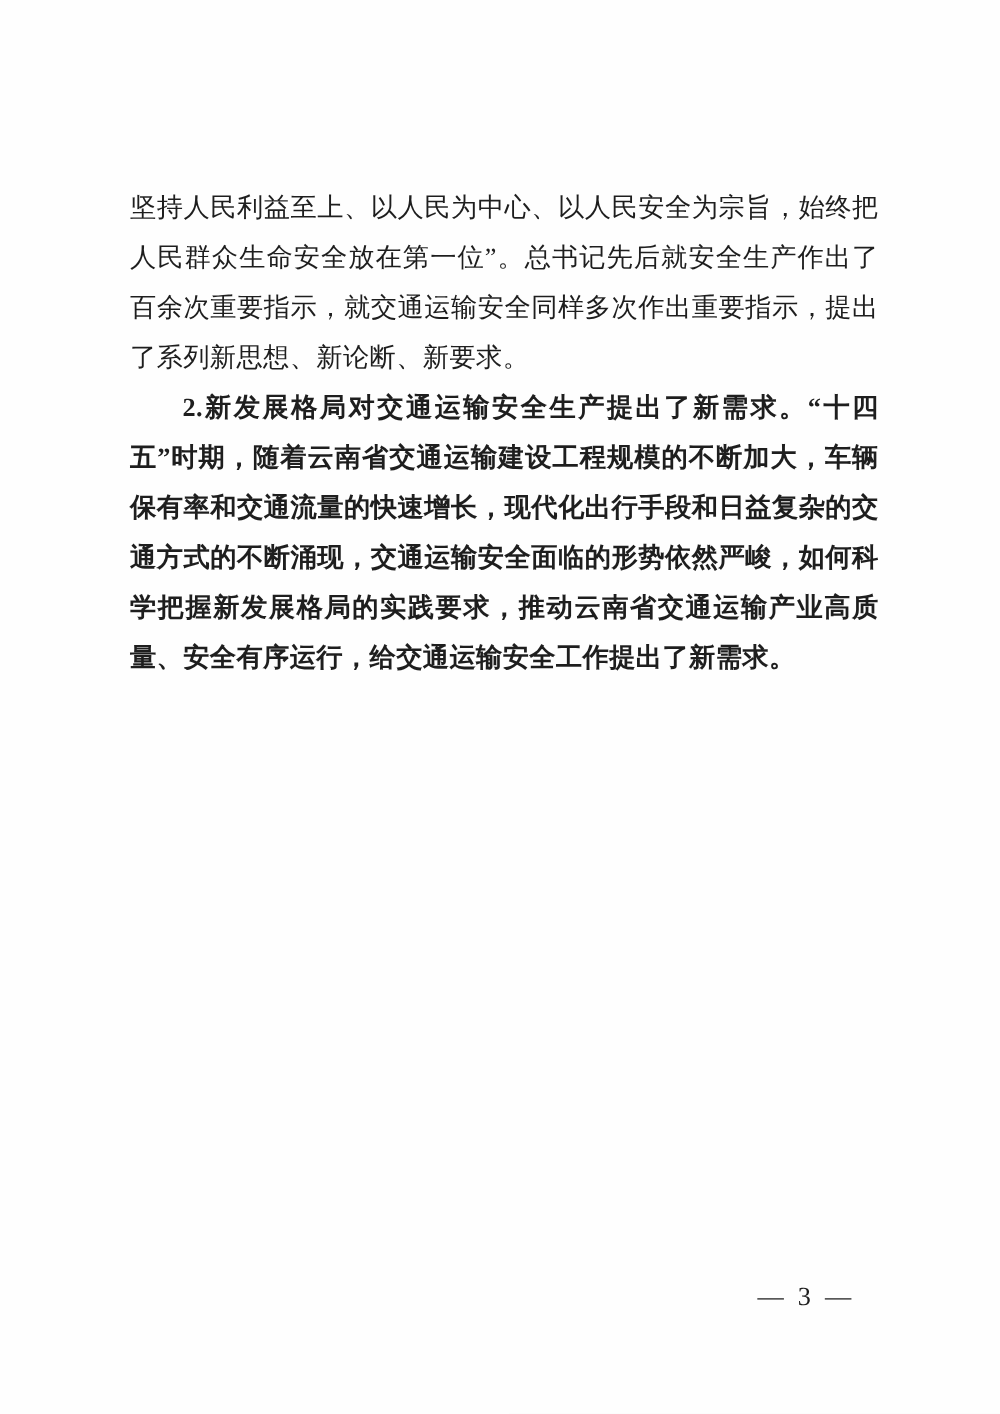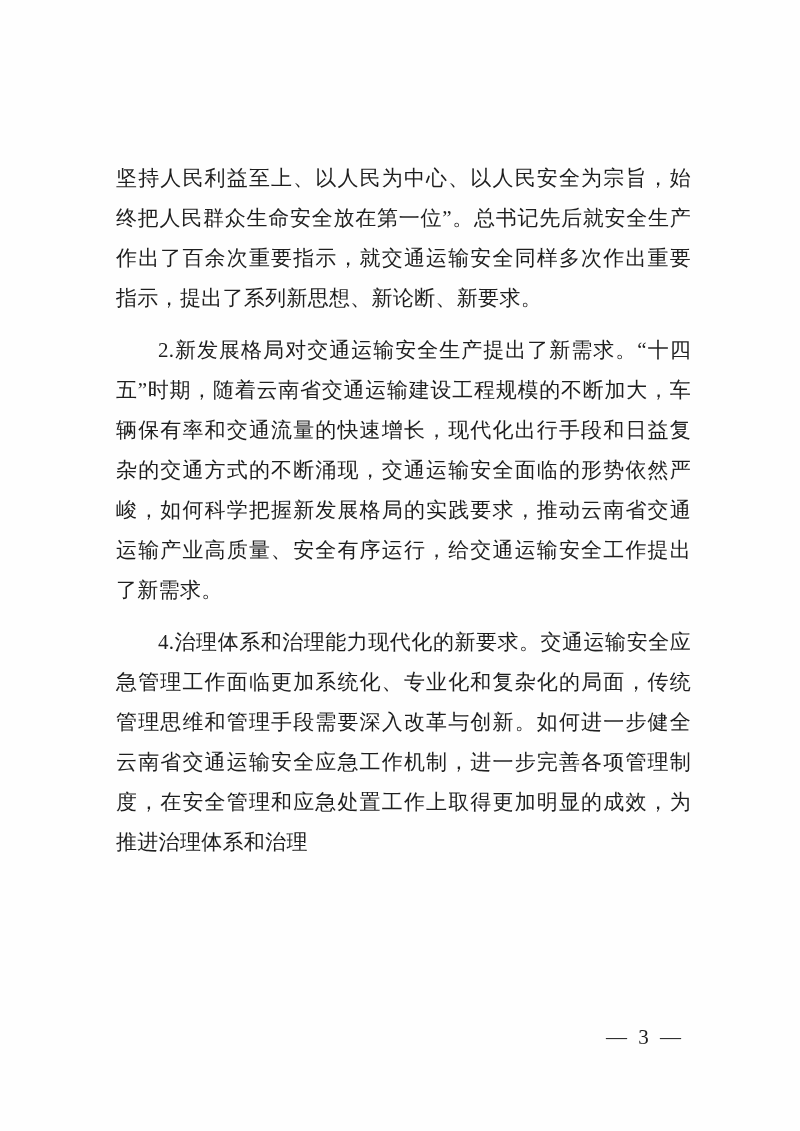--- a/index.html
+++ b/index.html
@@ -23,45 +23,45 @@
     color: #1e1e1e;
     overflow: hidden;
   }
   .content {
     position: absolute;
     top: 146px;
     left: 104px;
     width: 599px;
   }
   .para {
-    margin: 12px;
+    margin: 0;
     font-size: 21px;
     line-height: 40px;
     text-align: justify;
     text-justify: inter-ideograph;
     letter-spacing: 0.3px;
     color: #1e1e1e;
     word-break: break-all;
   }
   .para.indent {
     text-indent: 2em;
+    font-weight: bold;
   }
   .footer {
     position: absolute;
     top: 1024px;
     right: 116px;
     font-size: 21px;
     line-height: 26px;
     color: #1e1e1e;
     letter-spacing: 3px;
   }
 </style>
 </head>
 <body>
 
 <div class="page">
   <div class="content">
     <p class="para">坚持人民利益至上、以人民为中心、以人民安全为宗旨，始终把人民群众生命安全放在第一位”。总书记先后就安全生产作出了百余次重要指示，就交通运输安全同样多次作出重要指示，提出了系列新思想、新论断、新要求。</p>
     <p class="para indent">2.新发展格局对交通运输安全生产提出了新需求。“十四五”时期，随着云南省交通运输建设工程规模的不断加大，车辆保有率和交通流量的快速增长，现代化出行手段和日益复杂的交通方式的不断涌现，交通运输安全面临的形势依然严峻，如何科学把握新发展格局的实践要求，推动云南省交通运输产业高质量、安全有序运行，给交通运输安全工作提出了新需求。</p>
-    <p class="para indent">4.治理体系和治理能力现代化的新要求。交通运输安全应急管理工作面临更加系统化、专业化和复杂化的局面，传统管理思维和管理手段需要深入改革与创新。如何进一步健全云南省交通运输安全应急工作机制，进一步完善各项管理制度，在安全管理和应急处置工作上取得更加明显的成效，为推进治理体系和治理</p>
   </div>
   <div class="footer">— 3 —</div>
 </div>
 
 </body></html>

